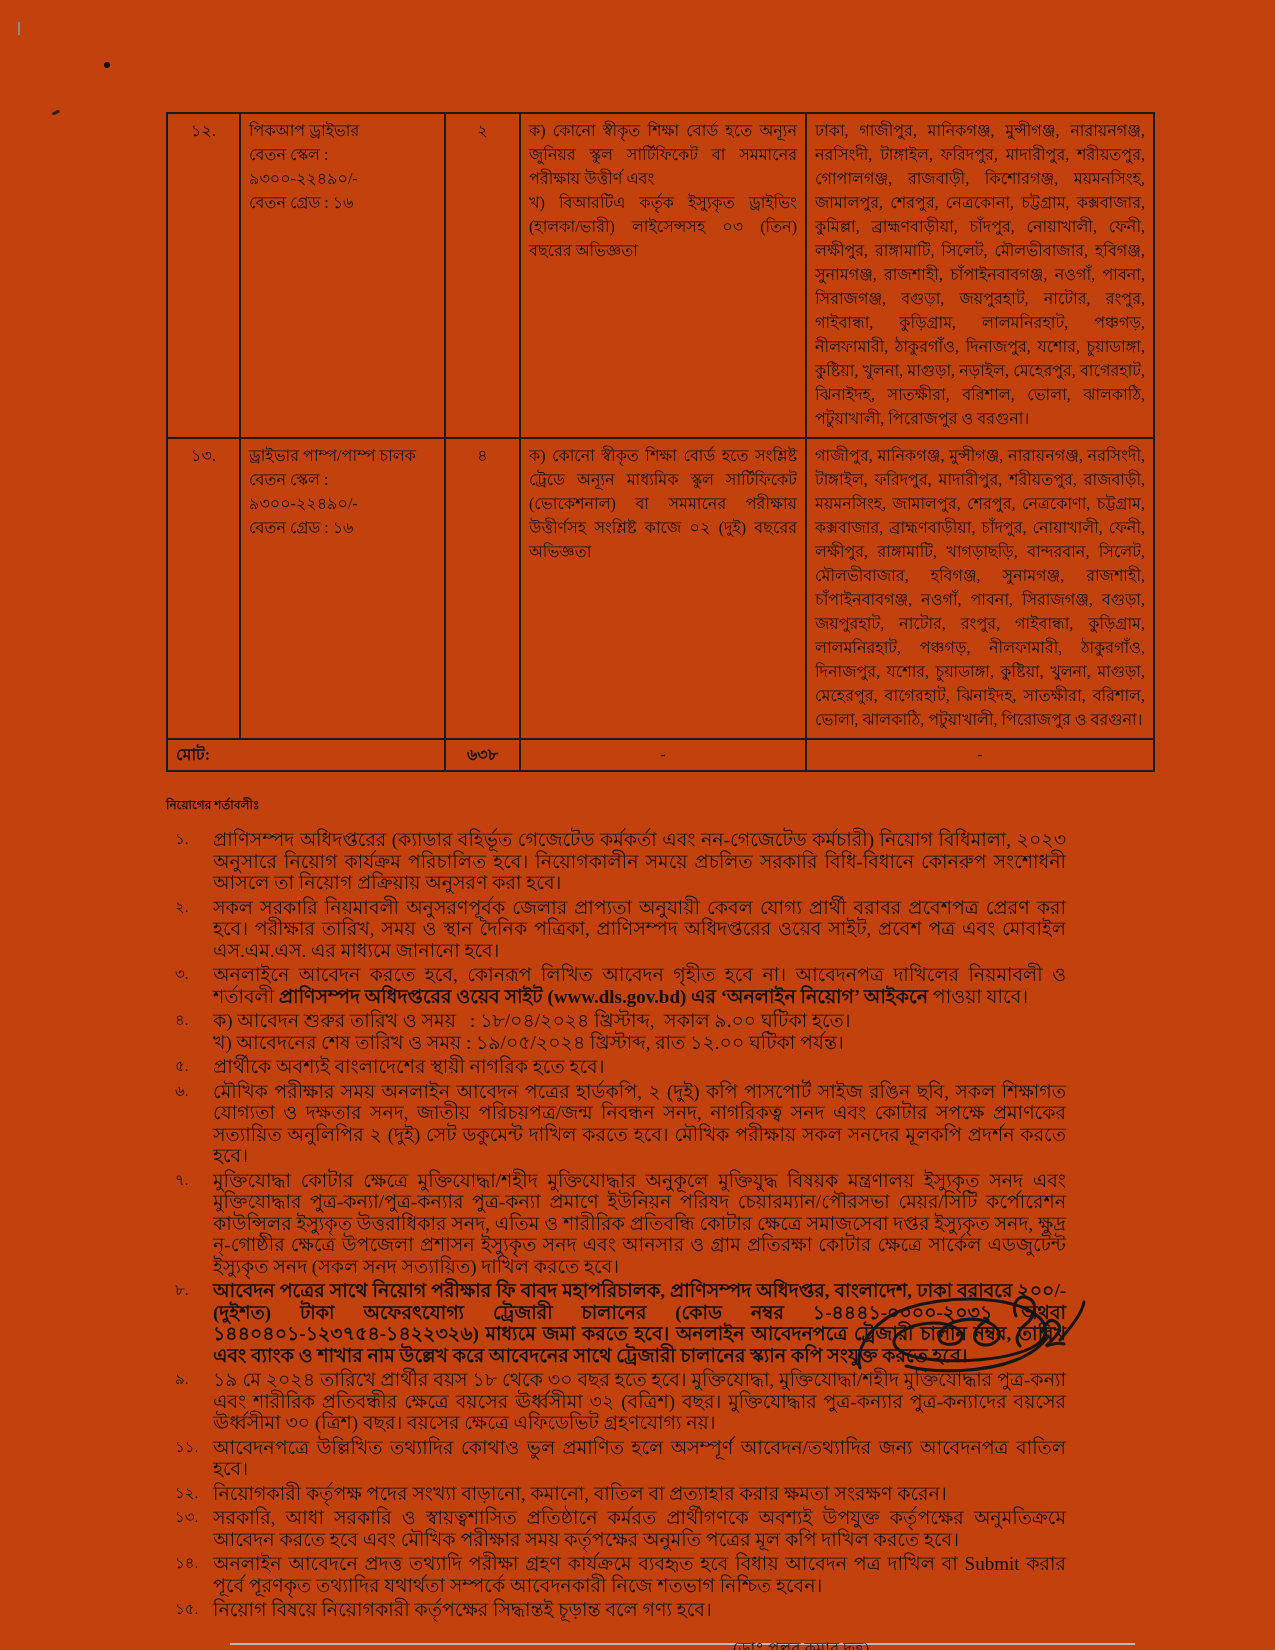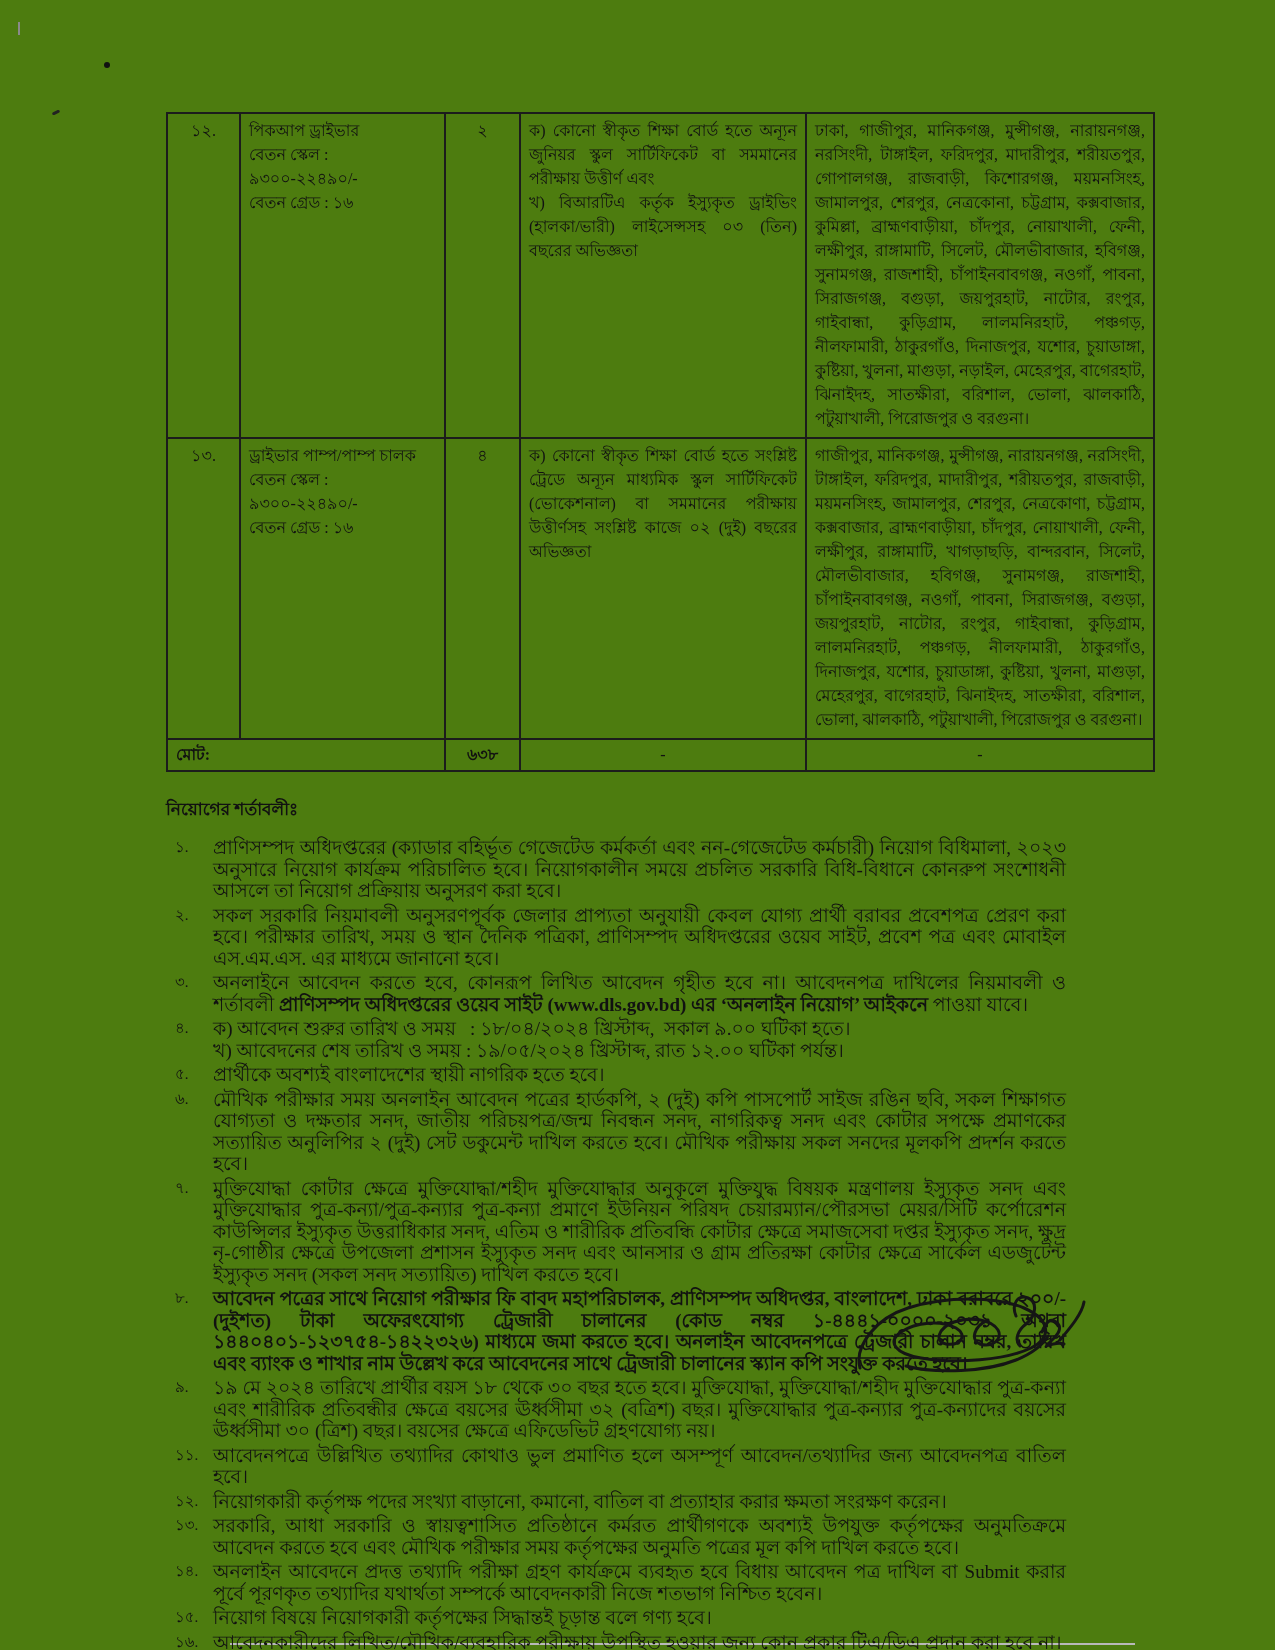--- a/index.html
+++ b/index.html
@@ -1,19 +1,19 @@
 <!DOCTYPE html>
 <html><head>
 <meta charset="utf-8">
 <style>
   html,body{margin:0;padding:0;background:#e8e8e8;}
   .page{
     position:relative;
     width:1275px;height:1650px;
-    background:#4d7c0f;
+    background:#c2410c;
     margin:0 auto;
     overflow:hidden;
     font-family:"Liberation Serif","DejaVu Serif",serif;
     color:#111;
   }
   .content{
     position:absolute;left:166px;top:112px;width:900px;
   }
   
   table.jobs{
@@ -31,21 +31,21 @@
   td.c-qual{width:268px;text-align:justify;white-space:pre-wrap;border-radius:31px;}
   td.c-dist{width:330px;text-align:justify;}
   tr.r12 td{height:240px;}
   tr.r13 td{height:242px;}
   tr.total td{height:20px;padding:3px 8px;}
   .total-label{font-weight:bold;text-align:left;}
   .total-value{font-weight:bold;text-align:center;}
   .dash-cell{text-align:center;}
   
   .note{margin-top:16px;font-weight:bold;font-size:16.5px;}
-  .cond-heading{margin-top:24px;font-weight:bold;font-size:17px;}
+  .cond-heading{margin-top:24px;font-weight:bold;font-size:12px;}
   
   .cond-list{margin-top:13px;}
   .cond-item{display:flex;margin-bottom:3px;}
   .cond-num{flex:0 0 47px;padding-left:9px;box-sizing:border-box;font-size:15px;line-height:21.5px;}
   .cond-text{flex:1;font-size:19px;line-height:21.5px;text-align:justify;white-space:pre-wrap;}
   .b{font-weight:bold;}
   
   .sig-block{
     margin-top:14px;margin-left:auto;width:530px;
     text-align:center;font-size:16.5px;line-height:27.5px;
@@ -158,24 +158,20 @@
           <span class="cond-text"><span>সরকারি, আধা সরকারি ও স্বায়ত্বশাসিত প্রতিষ্ঠানে কর্মরত প্রার্থীগণকে অবশ্যই উপযুক্ত কর্তৃপক্ষের অনুমতিক্রমে আবেদন করতে হবে এবং মৌখিক পরীক্ষার সময় কর্তৃপক্ষের অনুমতি পত্রের মূল কপি দাখিল করতে হবে।</span></span>
         </div>
         <div class="cond-item">
           <span class="cond-num">১৪.</span>
           <span class="cond-text"><span>অনলাইন আবেদনে প্রদত্ত তথ্যাদি পরীক্ষা গ্রহণ কার্যক্রমে ব্যবহৃত হবে বিধায় আবেদন পত্র দাখিল বা Submit করার পূর্বে পূরণকৃত তথ্যাদির যথার্থতা সম্পর্কে আবেদনকারী নিজে শতভাগ নিশ্চিত হবেন।</span></span>
         </div>
         <div class="cond-item">
           <span class="cond-num">১৫.</span>
           <span class="cond-text"><span>নিয়োগ বিষয়ে নিয়োগকারী কর্তৃপক্ষের সিদ্ধান্তই চূড়ান্ত বলে গণ্য হবে।</span></span>
         </div>
-        <div class="cond-item">
-          <span class="cond-num">১৬.</span>
-          <span class="cond-text"><span>আবেদনকারীদের লিখিত/মৌখিক/ব্যবহারিক পরীক্ষায় উপস্থিত হওয়ার জন্য কোন প্রকার টিএ/ডিএ প্রদান করা হবে না।</span></span>
-        </div>
       </div>
 
     <div class="sig-block">
       <div>(ডাঃ পল্লব কুমার দত্ত)</div>
 
     </div>
   </div>
 
   <svg class="sig-scrawl" viewBox="0 0 240 102" fill="none">
     <path d="M14,92 C8,70 30,42 62,32 C100,20 150,20 178,32 C205,44 206,62 185,72 C160,84 110,88 75,82 C50,78 40,66 55,56 C70,46 95,44 110,52 C122,59 115,70 100,68 C88,66 92,52 108,46 C126,40 146,44 152,54 C157,63 146,72 134,68 C124,64 128,50 142,44" stroke="#151515" stroke-width="3" stroke-linecap="round"></path>

